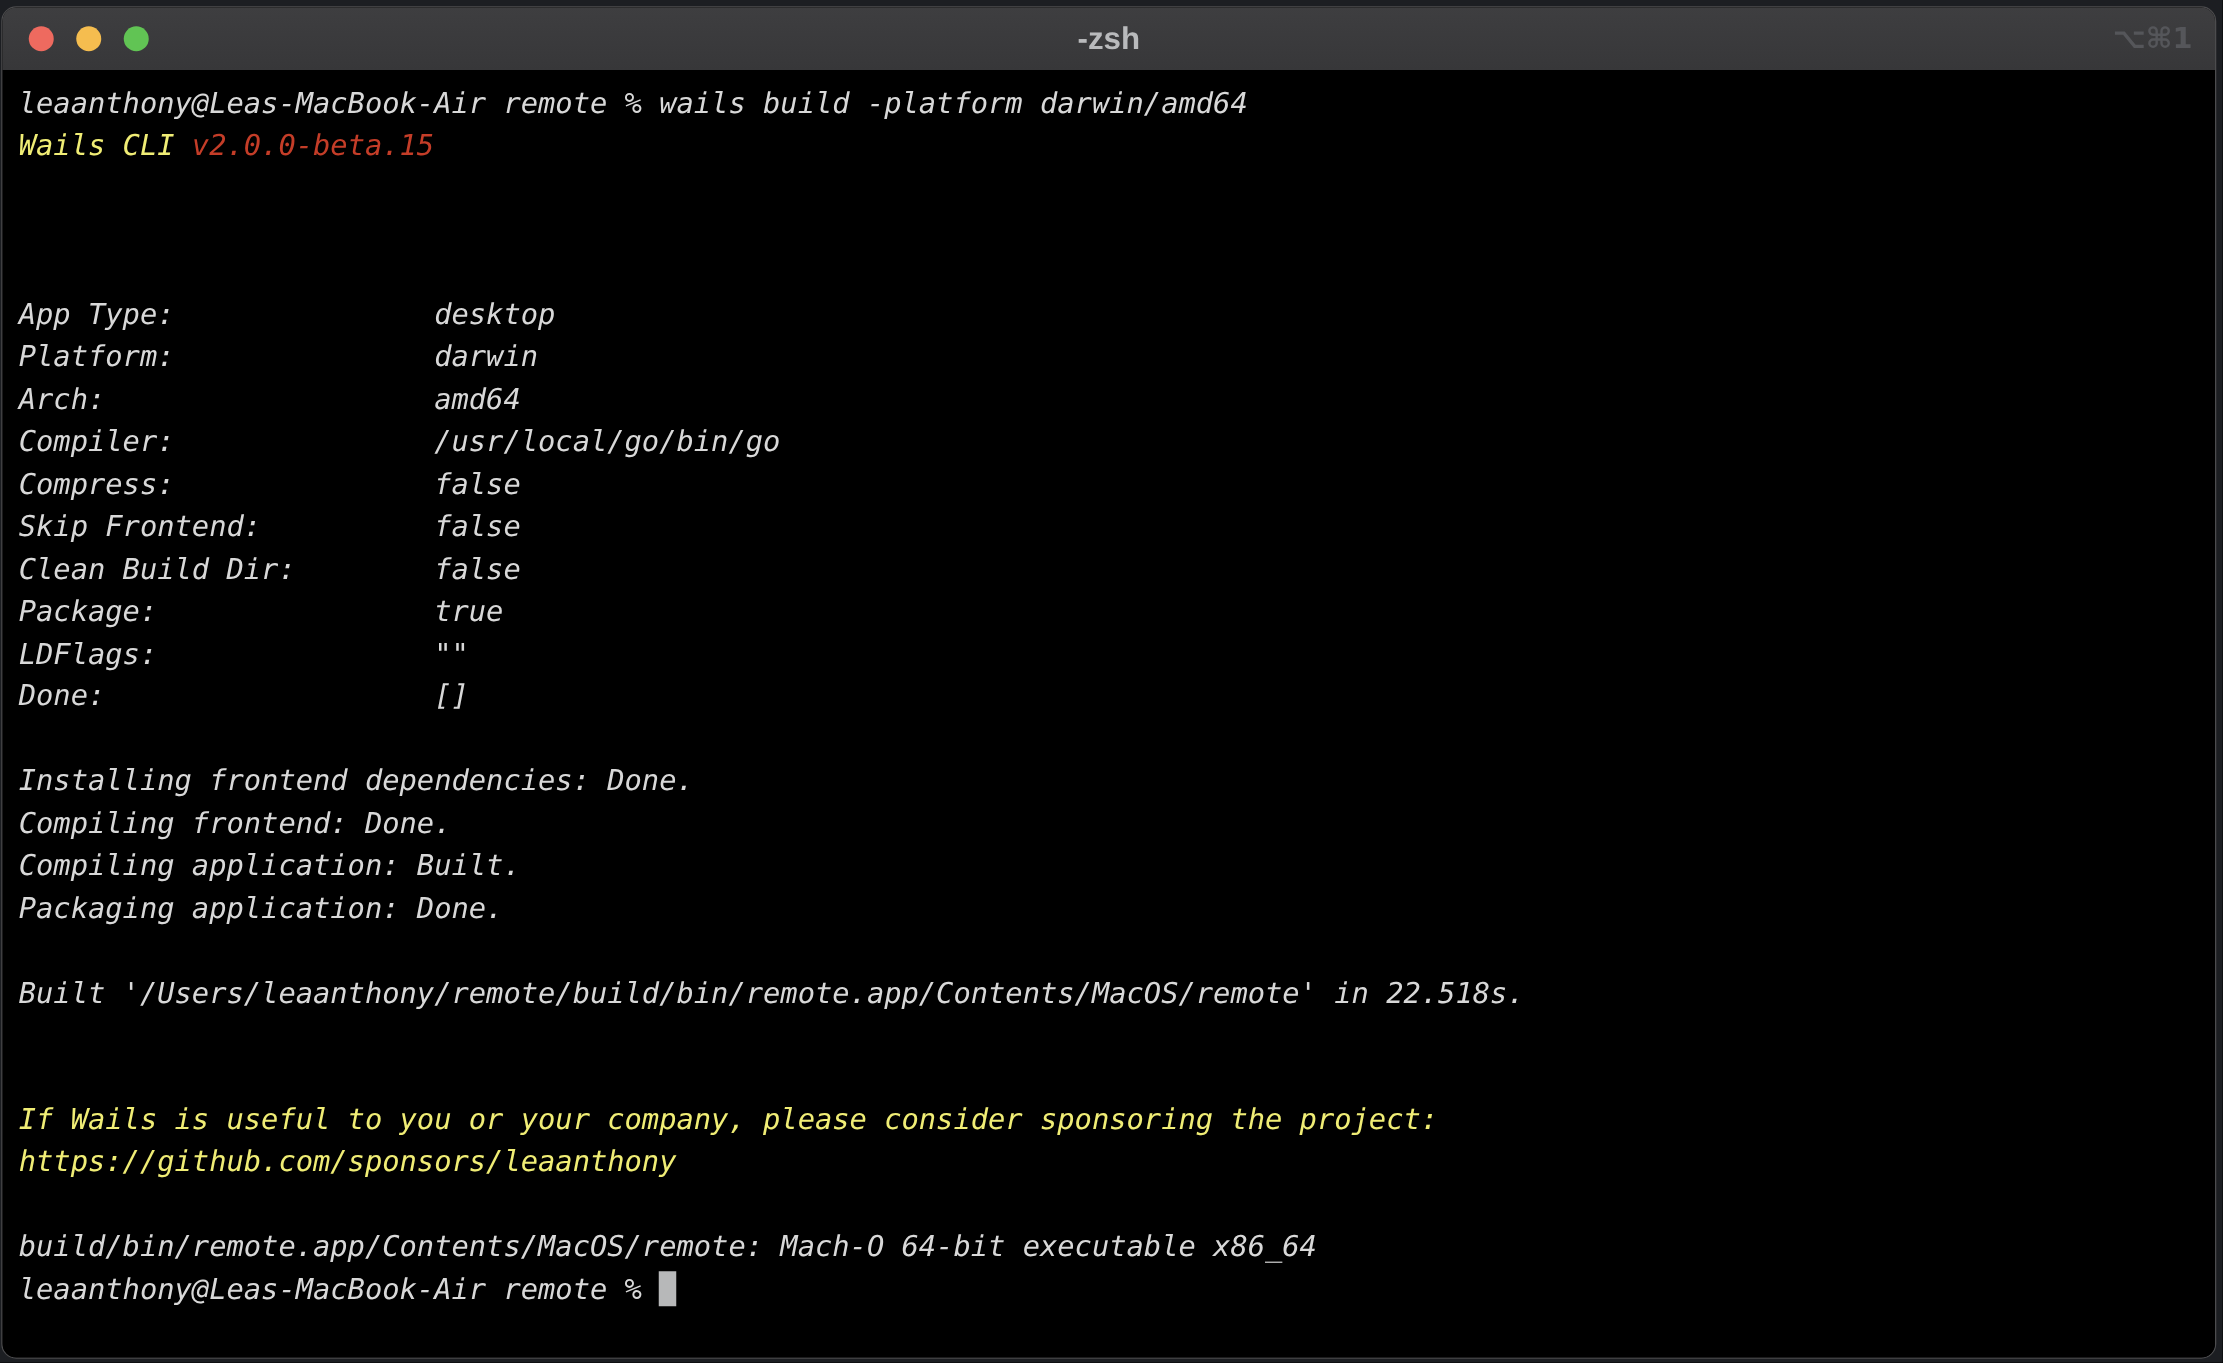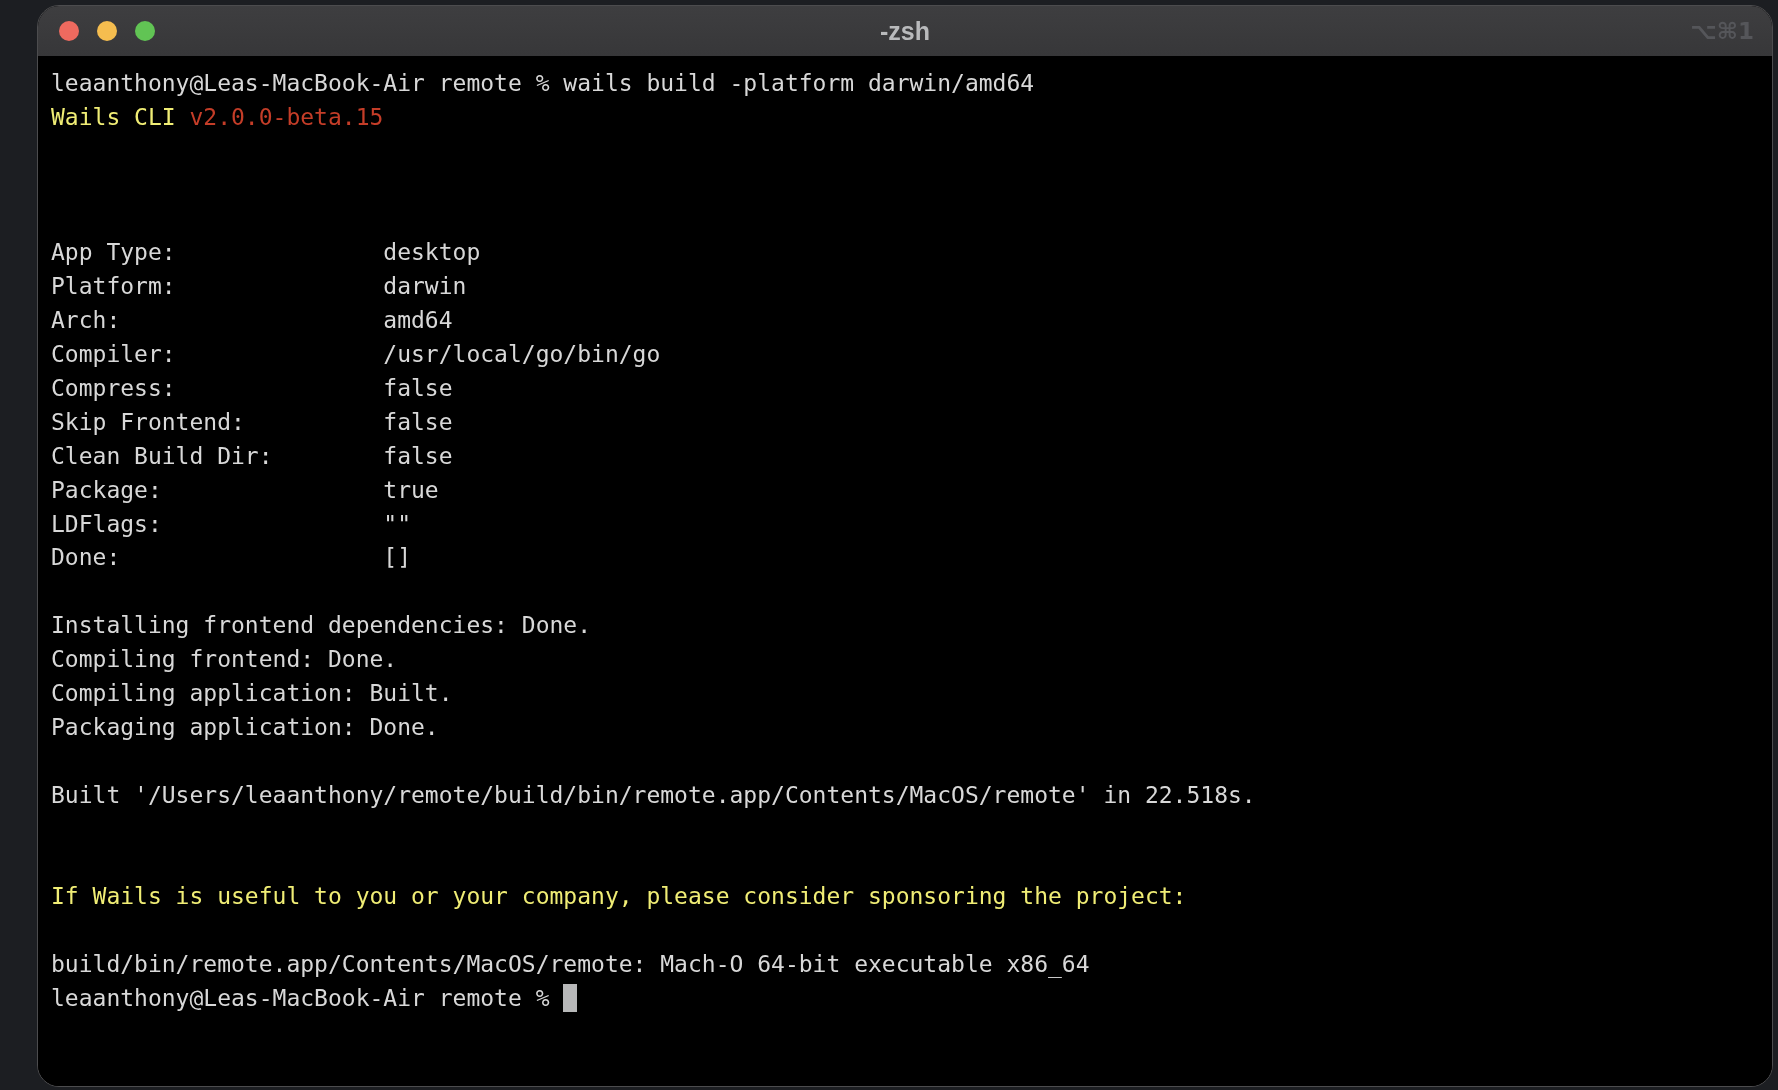--- a/index.html
+++ b/index.html
@@ -16,27 +16,26 @@
   }
   * { margin: 0; padding: 0; box-sizing: border-box; }
   html, body { width: 1778px; height: 1090px; overflow: hidden; }
   body {
     background: var(--desktop-bg);
     font-family: "DejaVu Sans Mono", monospace;
   }
   .window {
     position: absolute;
     top: 5px; left: 1px; right: 5px; bottom: 3px;
-    border-radius: 22px;
+    border-radius: 12px;
     border: 1px solid var(--window-border);
     background: var(--terminal-bg);
     overflow: hidden;
     display: flex;
     flex-direction: column;
-    margin-left: 36px;
   }
   .titlebar {
     position: relative;
     height: 50px;
     flex: 0 0 50px;
     background: linear-gradient(#3e3e40, #373739);
     display: flex;
     align-items: center;
     justify-content: center;
   }
@@ -77,20 +76,21 @@
     flex: 1 1 auto;
     background: var(--terminal-bg);
     padding: 11px 13px 0 13px;
     font-size: 23px;
     line-height: 33.9px;
     overflow: hidden;
   }
   .line {
     height: 33.9px;
     white-space: pre;
+    font-style: italic;
   }
   .c-fg { color: var(--fg); }
   .c-yellow { color: var(--yellow); text-align: center; }
   .c-red { color: var(--red); }
   .cursor {
     display: inline-block;
     width: 14px;
     height: 28px;
     background: var(--cursor);
     vertical-align: middle;
@@ -129,17 +129,18 @@
       <div class="line"></div>
       <div class="line"><span class="seg c-fg">Installing frontend dependencies: Done.</span></div>
       <div class="line"><span class="seg c-fg">Compiling frontend: Done.</span></div>
       <div class="line"><span class="seg c-fg">Compiling application: Built.</span></div>
       <div class="line"><span class="seg c-fg">Packaging application: Done.</span></div>
       <div class="line"></div>
       <div class="line"><span class="seg c-fg">Built '/Users/leaanthony/remote/build/bin/remote.app/Contents/MacOS/remote' in 22.518s.</span></div>
       <div class="line"></div>
       <div class="line"></div>
       <div class="line"><span class="seg c-yellow">If Wails is useful to you or your company, please consider sponsoring the project:</span></div>
+      <div class="line"><span class="seg c-yellow">https://github.com/sponsors/leaanthony</span></div>
       <div class="line"></div>
       <div class="line"><span class="seg c-fg">build/bin/remote.app/Contents/MacOS/remote: Mach-O 64-bit executable x86_64</span></div>
       <div class="line"><span class="seg c-fg">leaanthony@Leas-MacBook-Air remote % </span><span class="cursor"></span></div>
     </div>
 </div>
 
 </body></html>

